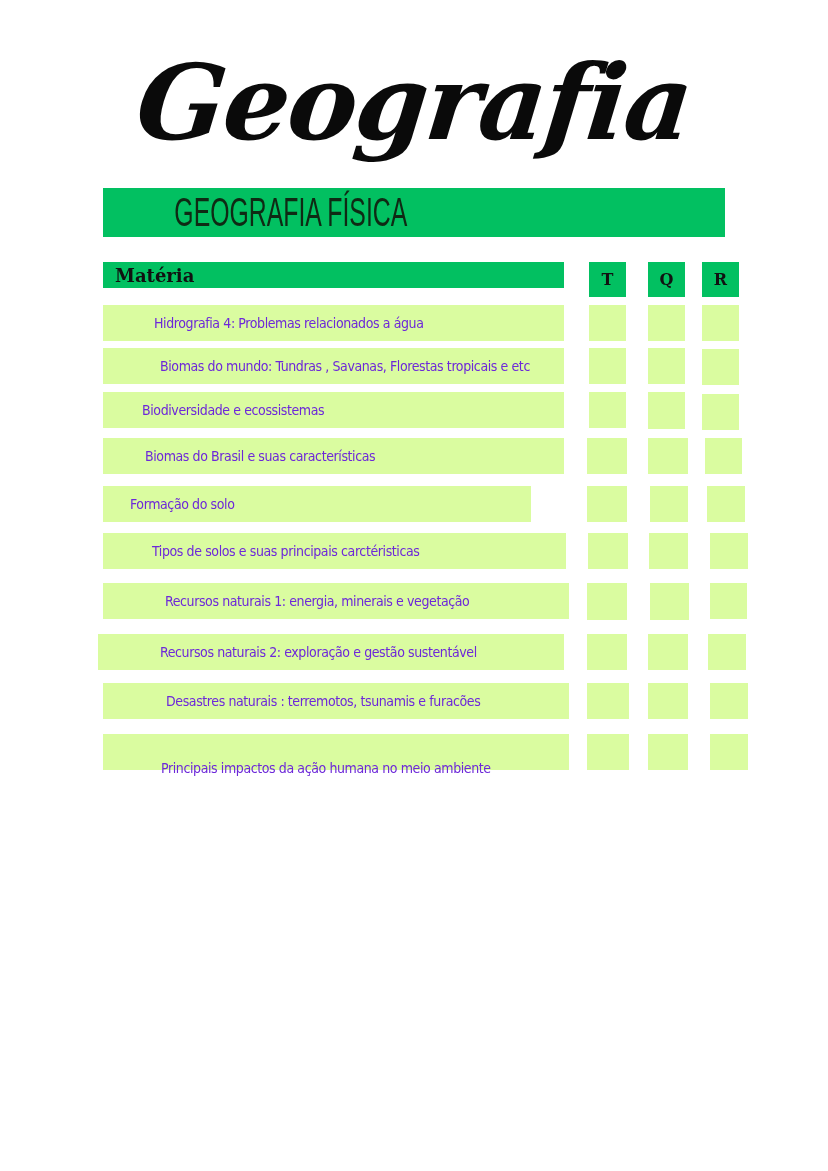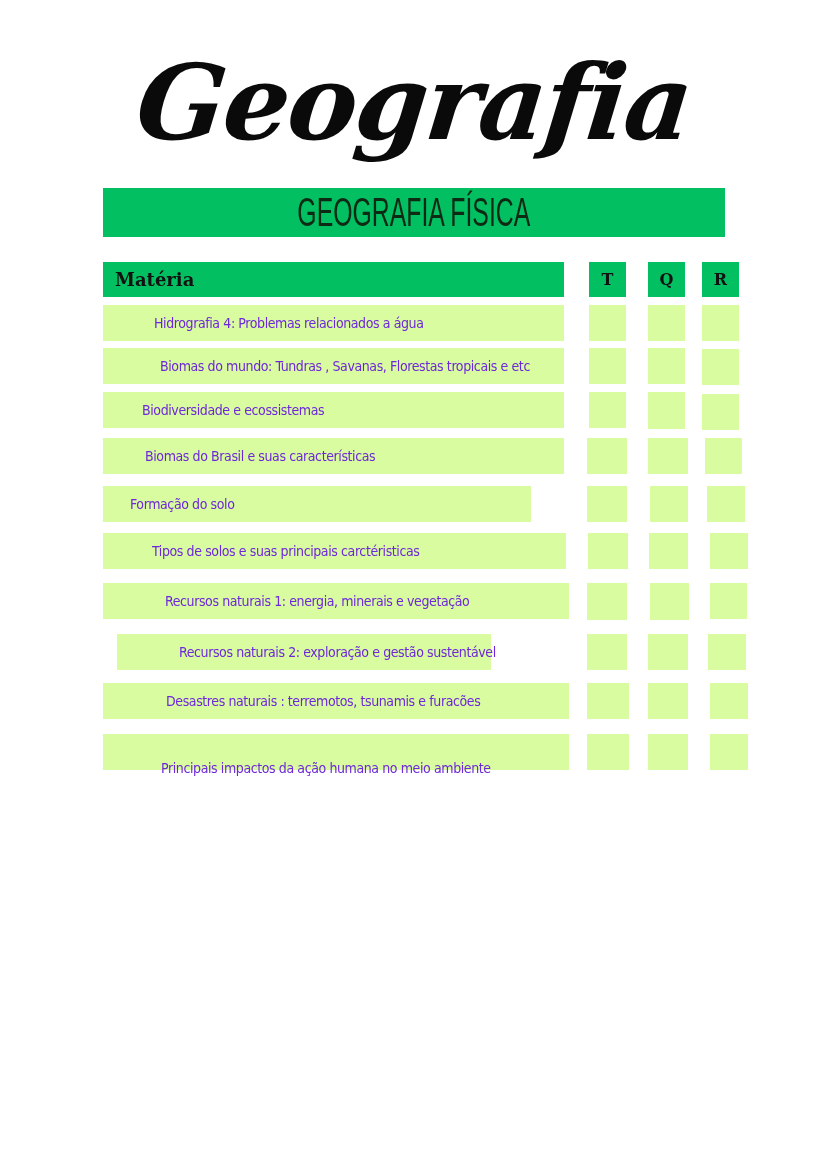--- a/index.html
+++ b/index.html
@@ -5,21 +5,21 @@
     html, body { margin: 0; padding: 0; background: #ffffff; }
     body { width: 828px; height: 1171px; position: relative; overflow: hidden; }
     .title {
       position: absolute; left: 0; top: 28px; width: 828px; text-align: center;
       font-family: "DejaVu Serif", serif; font-style: italic; font-weight: bold;
       font-size: 104px; color: #0a0a0a; letter-spacing: -2px; line-height: 150px;
       transform: skewX(-6deg);
     }
     .banner {
       position: absolute; left: 103px; top: 188px; width: 622px; height: 49px;
-      background: #02c061; display: flex; align-items: center; justify-content: center;
+      background: #02c061; display: flex; align-items: center; 
     }
     .banner-text {
       font-family: "Liberation Sans Narrow", "Liberation Sans", sans-serif;
       font-size: 40px; color: #0f2a14; letter-spacing: 0px;
       transform: scaleX(0.62); transform-origin: center; white-space: nowrap;
       line-height: 49px;
     }
     .cell {
       position: absolute; box-sizing: border-box;
     }
@@ -36,21 +36,21 @@
   </style>
 </head>
 <body>
 
 <div class="title">Geografia</div>
 
 <div class="banner">
   <span class="banner-text">GEOGRAFIA FÍSICA</span>
 </div>
 
-<div class="cell hdr hdr-subject" style="left:103px; top:262px; width:461px; height:35px;padding-left:12px;">Matéria</div>
+<div class="cell hdr hdr-subject" style="left:103px; top:262px; width:461px; height:26px;padding-left:12px;">Matéria</div>
 <div class="cell hdr" style="left:589px; top:262px; width:37px; height:35px;">T</div>
 <div class="cell hdr" style="left:648px; top:262px; width:37px; height:35px;">Q</div>
 <div class="cell hdr" style="left:702px; top:262px; width:37px; height:35px;">R</div>
 
 <div class="cell row" style="left:103px; top:305px; width:461px; height:36px;">
   <span class="row-text" style="left:51px;">Hidrografia 4: Problemas relacionados a água</span>
 </div>
 <div class="cell box" style="left:589px; top:305px; width:37px; height:36px;"></div>
 <div class="cell box" style="left:648px; top:305px; width:37px; height:36px;"></div>
 <div class="cell box" style="left:702px; top:305px; width:37px; height:36px;"></div>
@@ -90,21 +90,21 @@
 <div class="cell box" style="left:649px; top:533px; width:39px; height:36px;"></div>
 <div class="cell box" style="left:710px; top:533px; width:38px; height:36px;"></div>
 
 <div class="cell row" style="left:103px; top:583px; width:466px; height:36px;">
   <span class="row-text" style="left:62px;">Recursos naturais 1: energia, minerais e vegetação</span>
 </div>
 <div class="cell box" style="left:587px; top:583px; width:40px; height:37px;"></div>
 <div class="cell box" style="left:650px; top:583px; width:39px; height:37px;"></div>
 <div class="cell box" style="left:710px; top:583px; width:37px; height:36px;"></div>
 
-<div class="cell row" style="left:117px; top:634px; width:374px; height:36px;">
+<div class="cell row" style="left:98px; top:634px; width:466px; height:36px;">
   <span class="row-text" style="left:62px;">Recursos naturais 2: exploração e gestão sustentável</span>
 </div>
 <div class="cell box" style="left:587px; top:634px; width:40px; height:36px;"></div>
 <div class="cell box" style="left:648px; top:634px; width:40px; height:36px;"></div>
 <div class="cell box" style="left:708px; top:634px; width:38px; height:36px;"></div>
 
 <div class="cell row" style="left:103px; top:683px; width:466px; height:36px;">
   <span class="row-text" style="left:63px;">Desastres naturais : terremotos, tsunamis e furacões</span>
 </div>
 <div class="cell box" style="left:587px; top:683px; width:42px; height:36px;"></div>

